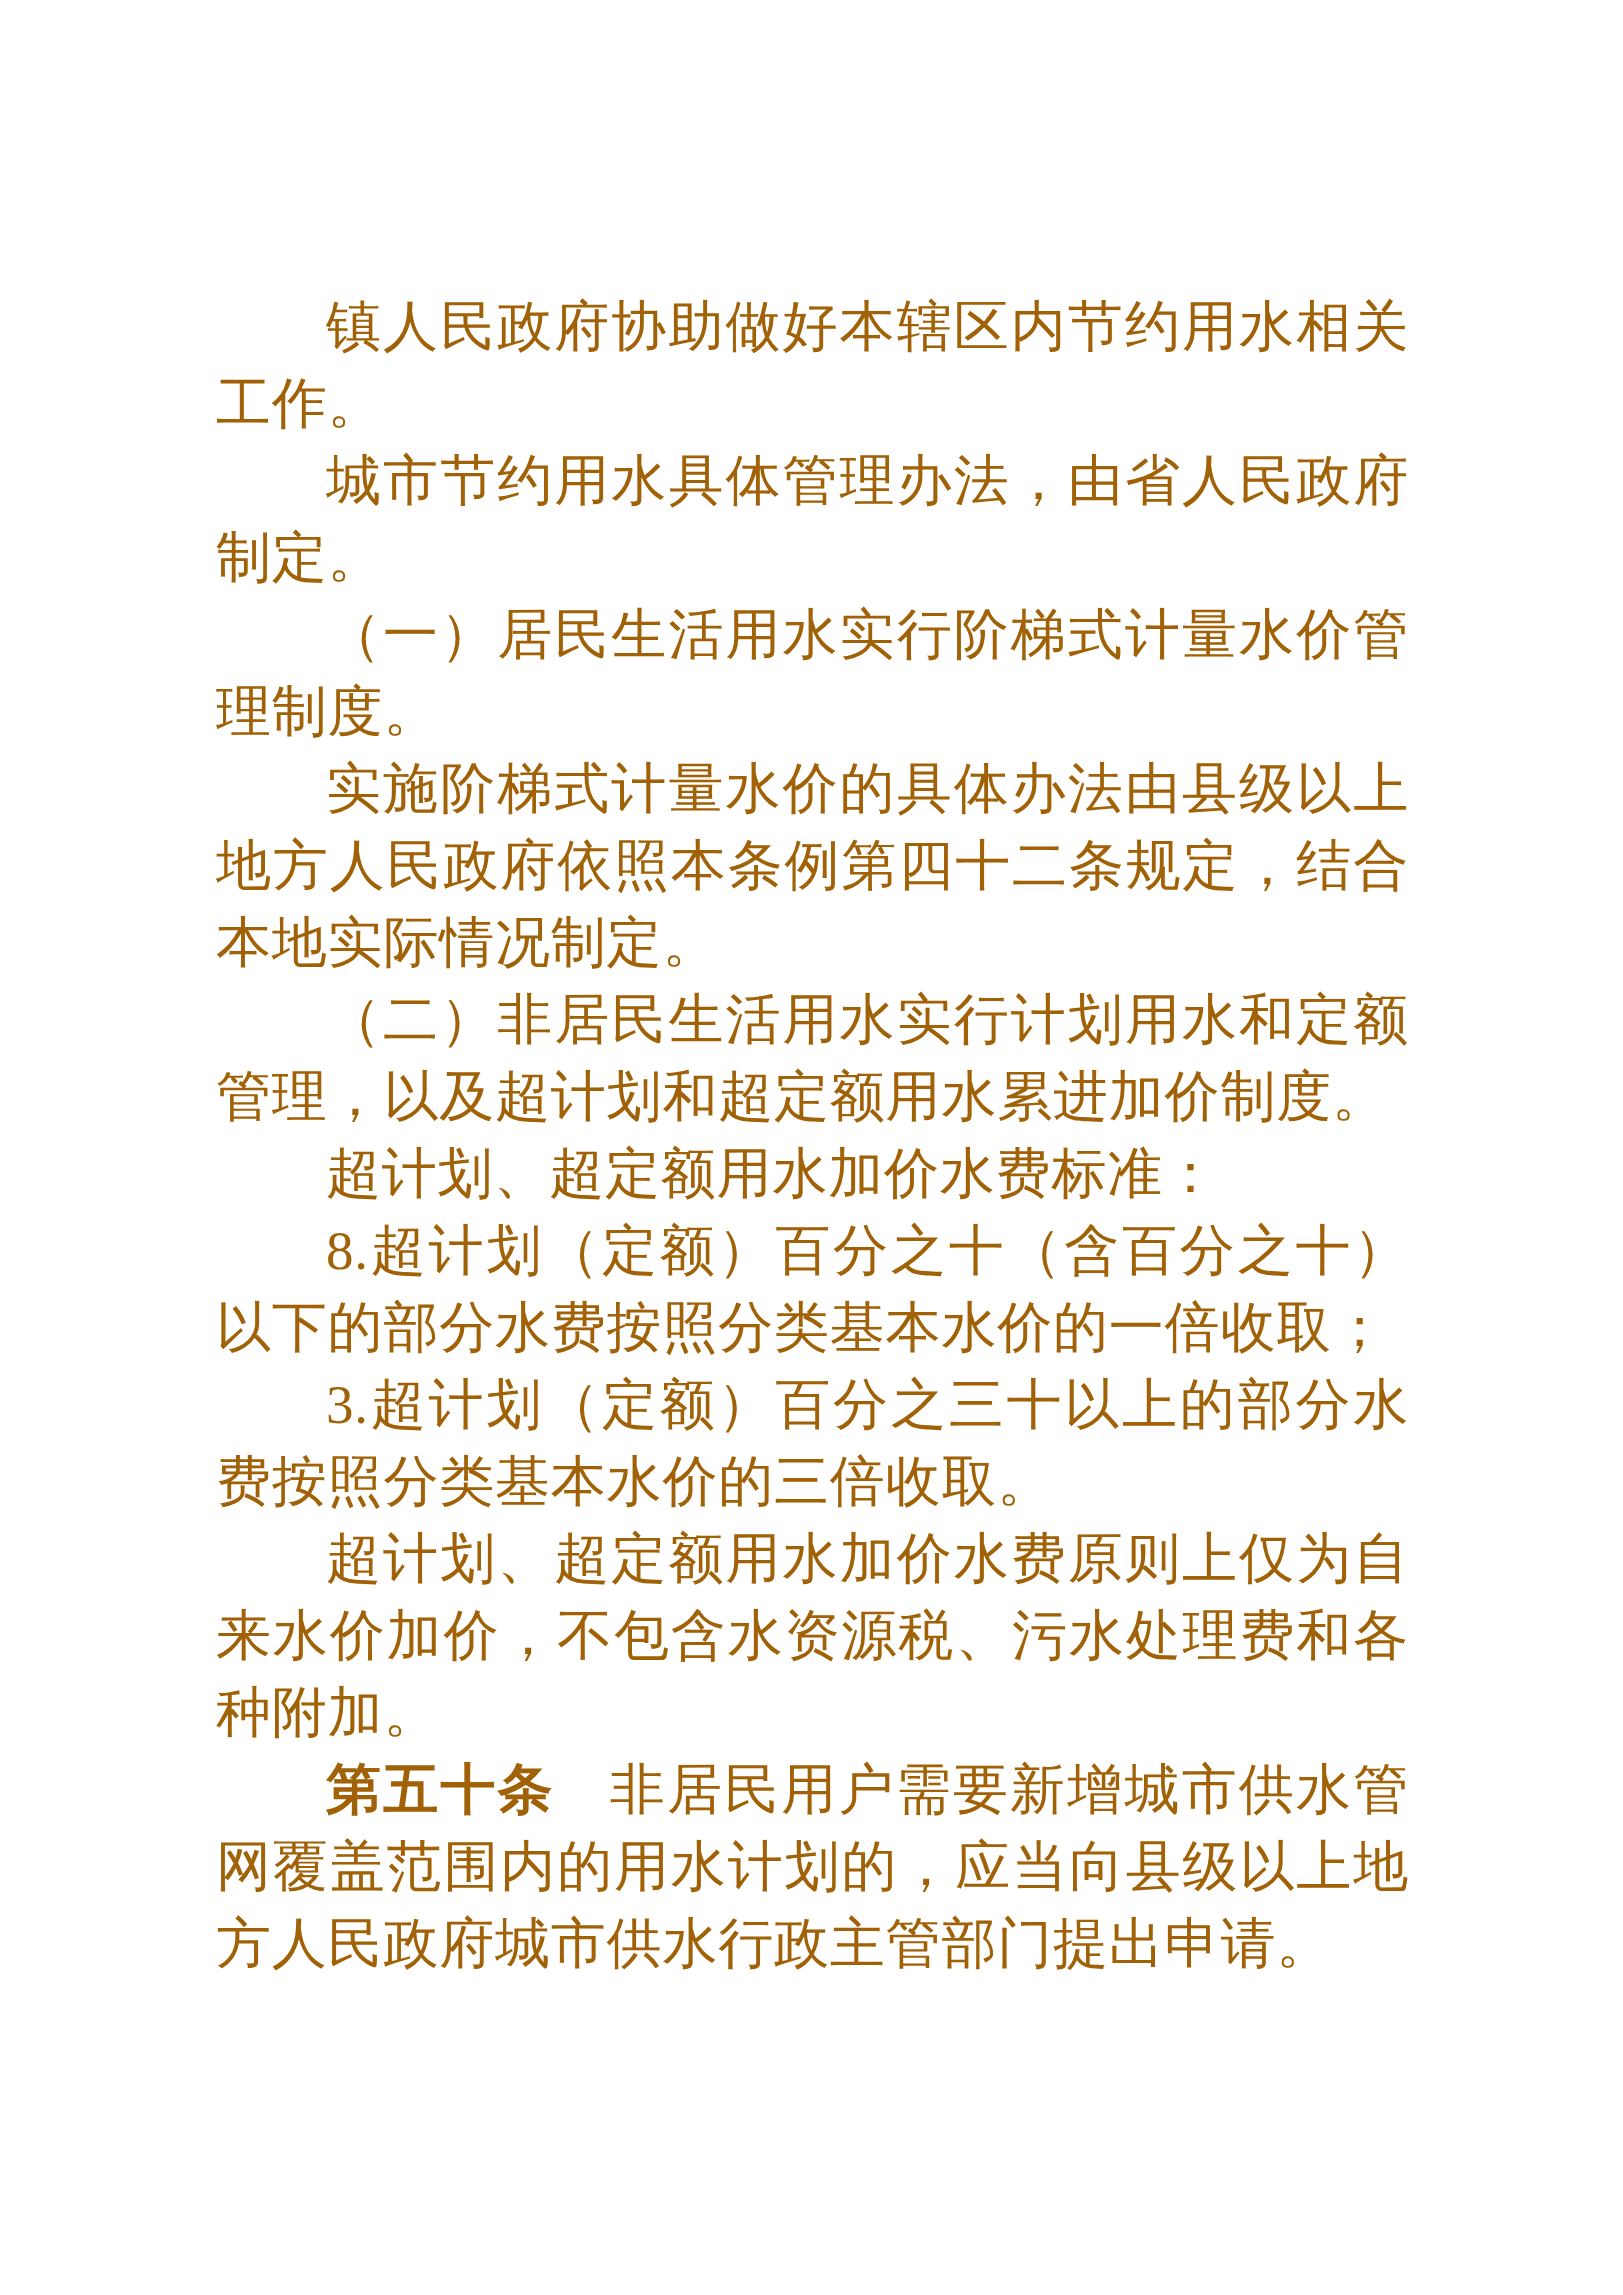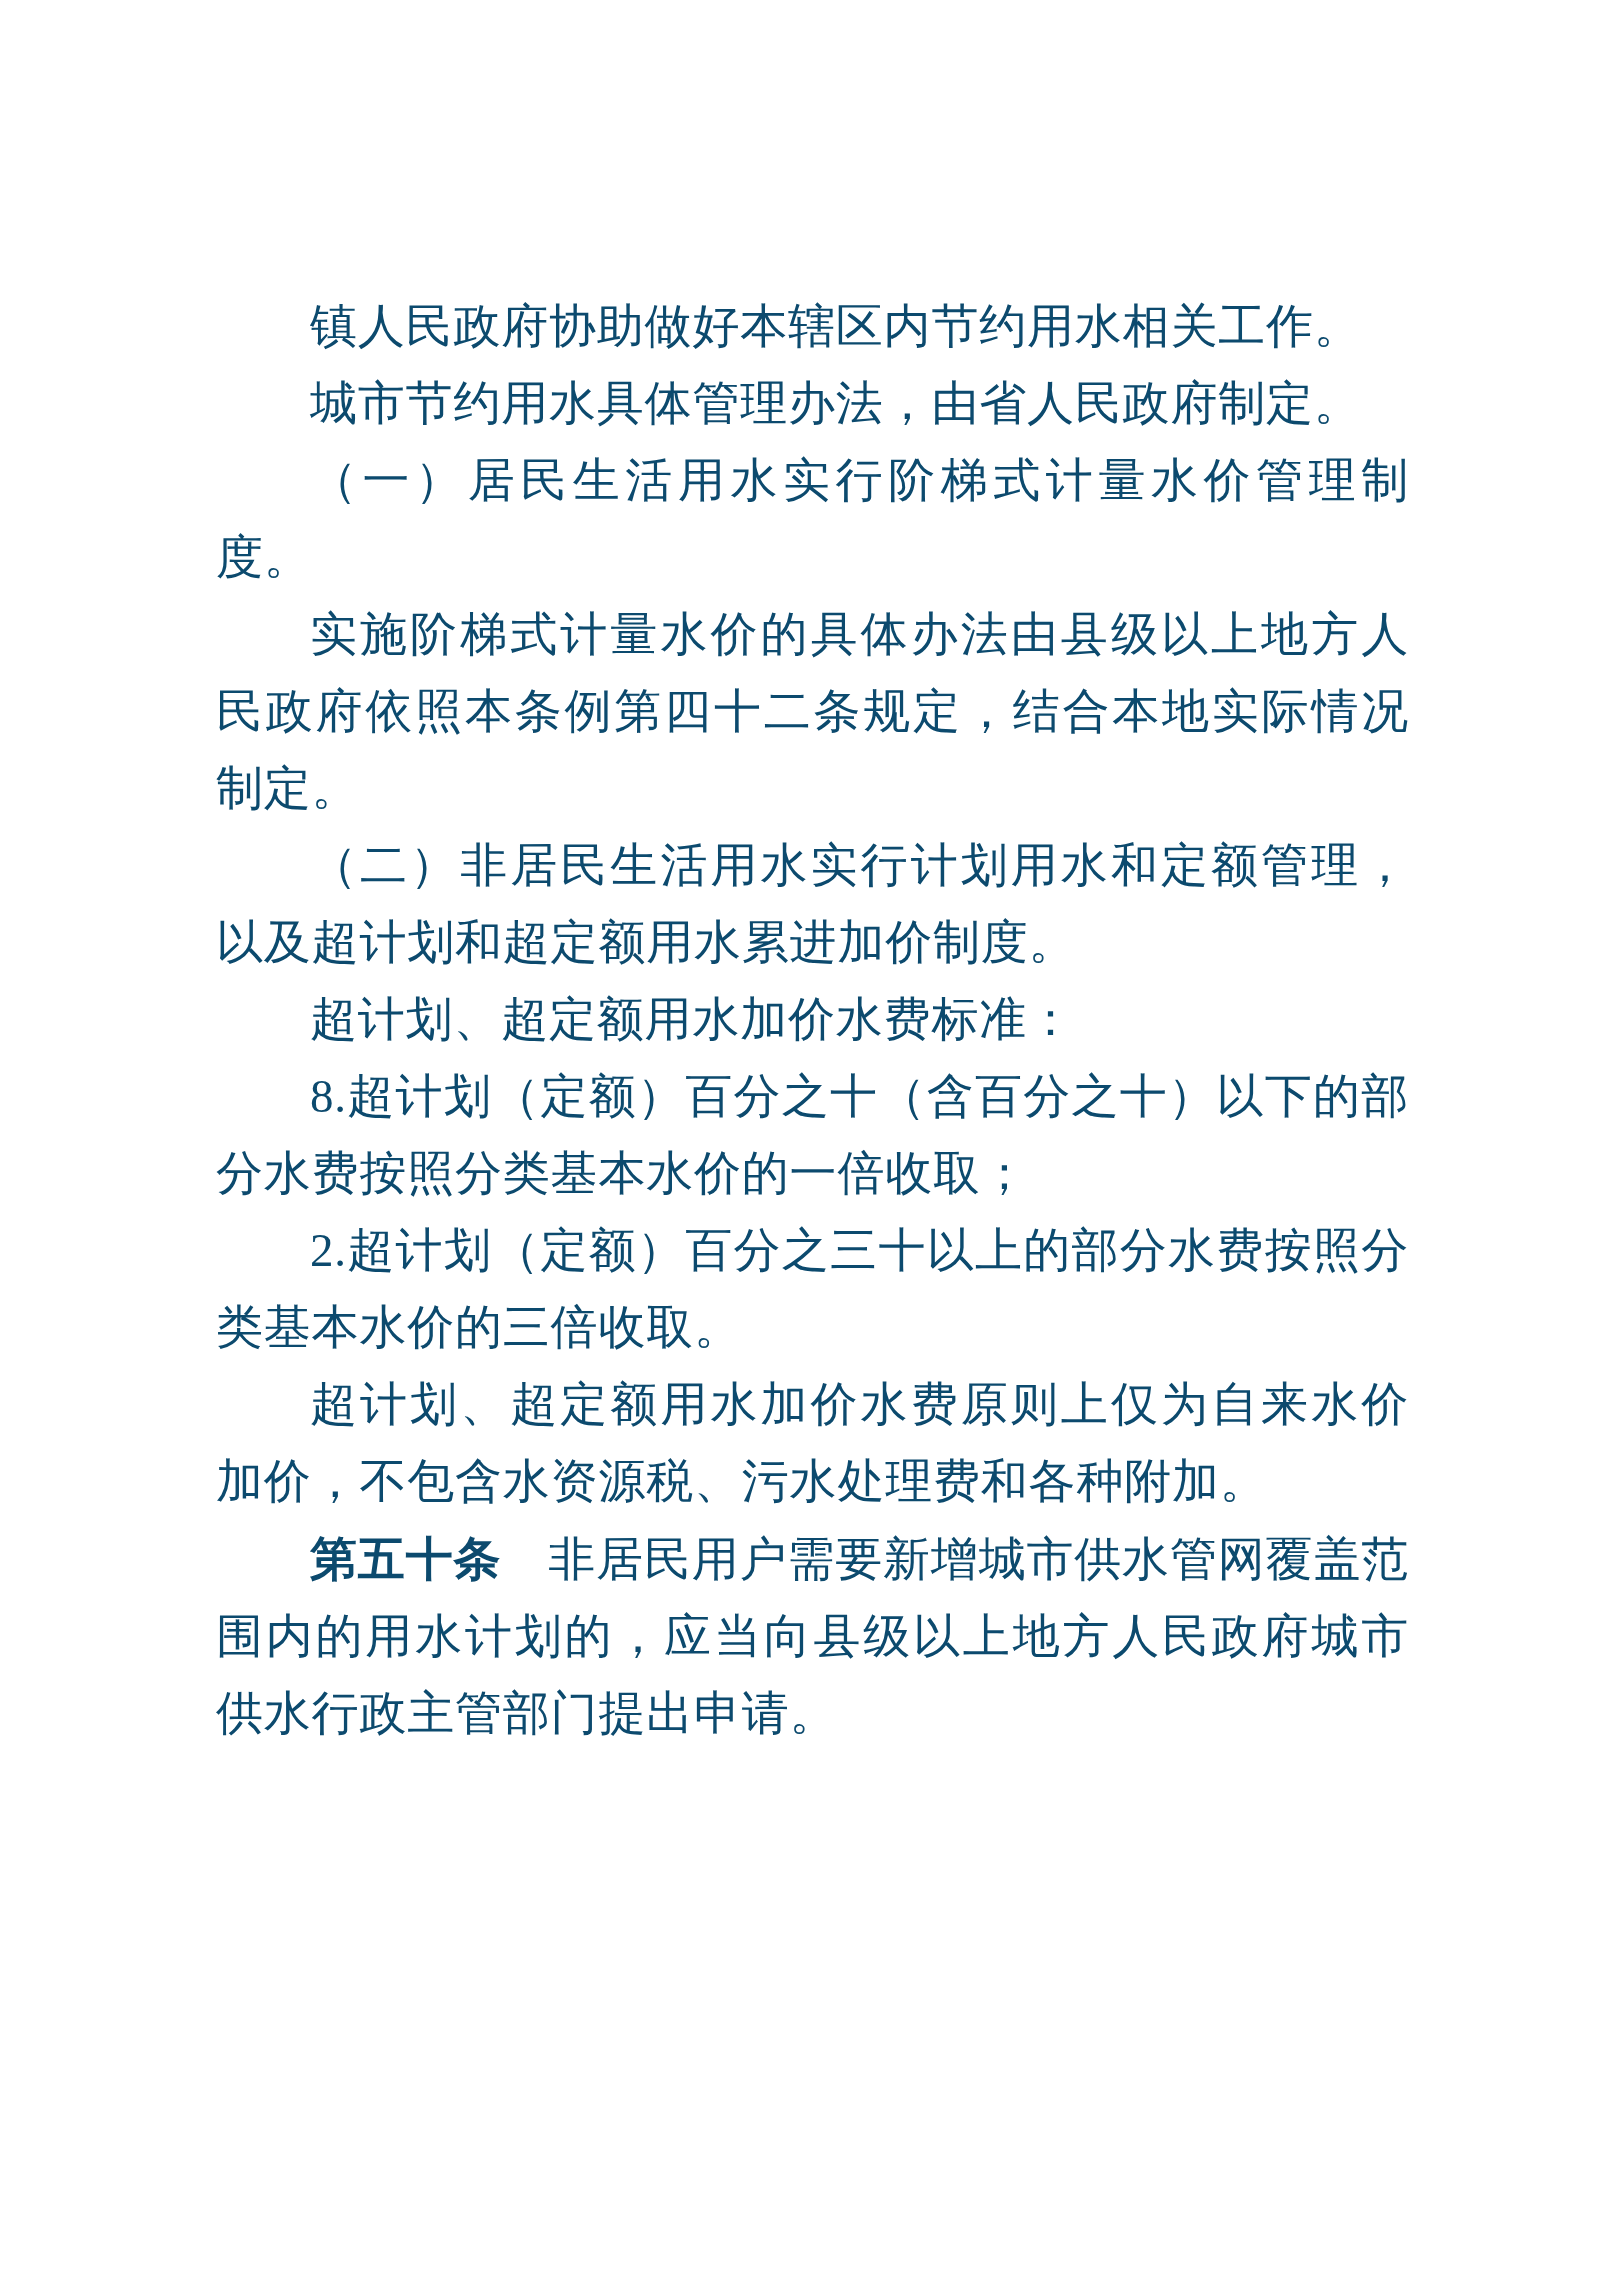--- a/index.html
+++ b/index.html
@@ -12,23 +12,23 @@
     width: 1623px;
     height: 2295px;
     background: #ffffff;
     overflow: hidden;
   }
   .content {
     position: absolute;
     left: 216px;
     top: 288px;
     width: 1193px;
-    color: #0c4a6e;
+    color: #a16207;
     font-family: "Liberation Serif", "DejaVu Serif", serif;
-    font-size: 47px;
+    font-size: 55px;
     line-height: 77px;
     text-align: justify;
     text-justify: inter-ideograph;
     letter-spacing: 0.8px;
   }
   .content p {
     margin: 0;
     padding: 0;
     text-indent: 2em;
   }
@@ -53,21 +53,21 @@
 
     <p>实施阶梯式计量水价的具体办法由县级以上地方人民政府依照本条例第四十二条规定，结合本地实际情况制定。</p>
 
     <p>（二）非居民生活用水实行计划用水和定额管理，以及超计划和超定额用水累进加价制度。</p>
 
     <p>超计划、超定额用水加价水费标准：</p>
 
     <p>8.超计划（定额）百分之十（含百分之十）以下的部分水费按照分类基本水价的一倍收取；</p>
 
 
-    <p>2.超计划（定额）百分之三十以上的部分水费按照分类基本水价的三倍收取。</p>
+    <p>3.超计划（定额）百分之三十以上的部分水费按照分类基本水价的三倍收取。</p>
 
     <p>超计划、超定额用水加价水费原则上仅为自来水价加价，不包含水资源税、污水处理费和各种附加。</p>
 
 
     <p><span class="article-num">第五十条</span><span>非居民用户需要新增城市供水管网覆盖范围内的用水计划的，应当向县级以上地方人民政府城市供水行政主管部门提出申请。</span></p>
 
   </div>
 </div>
 
 

